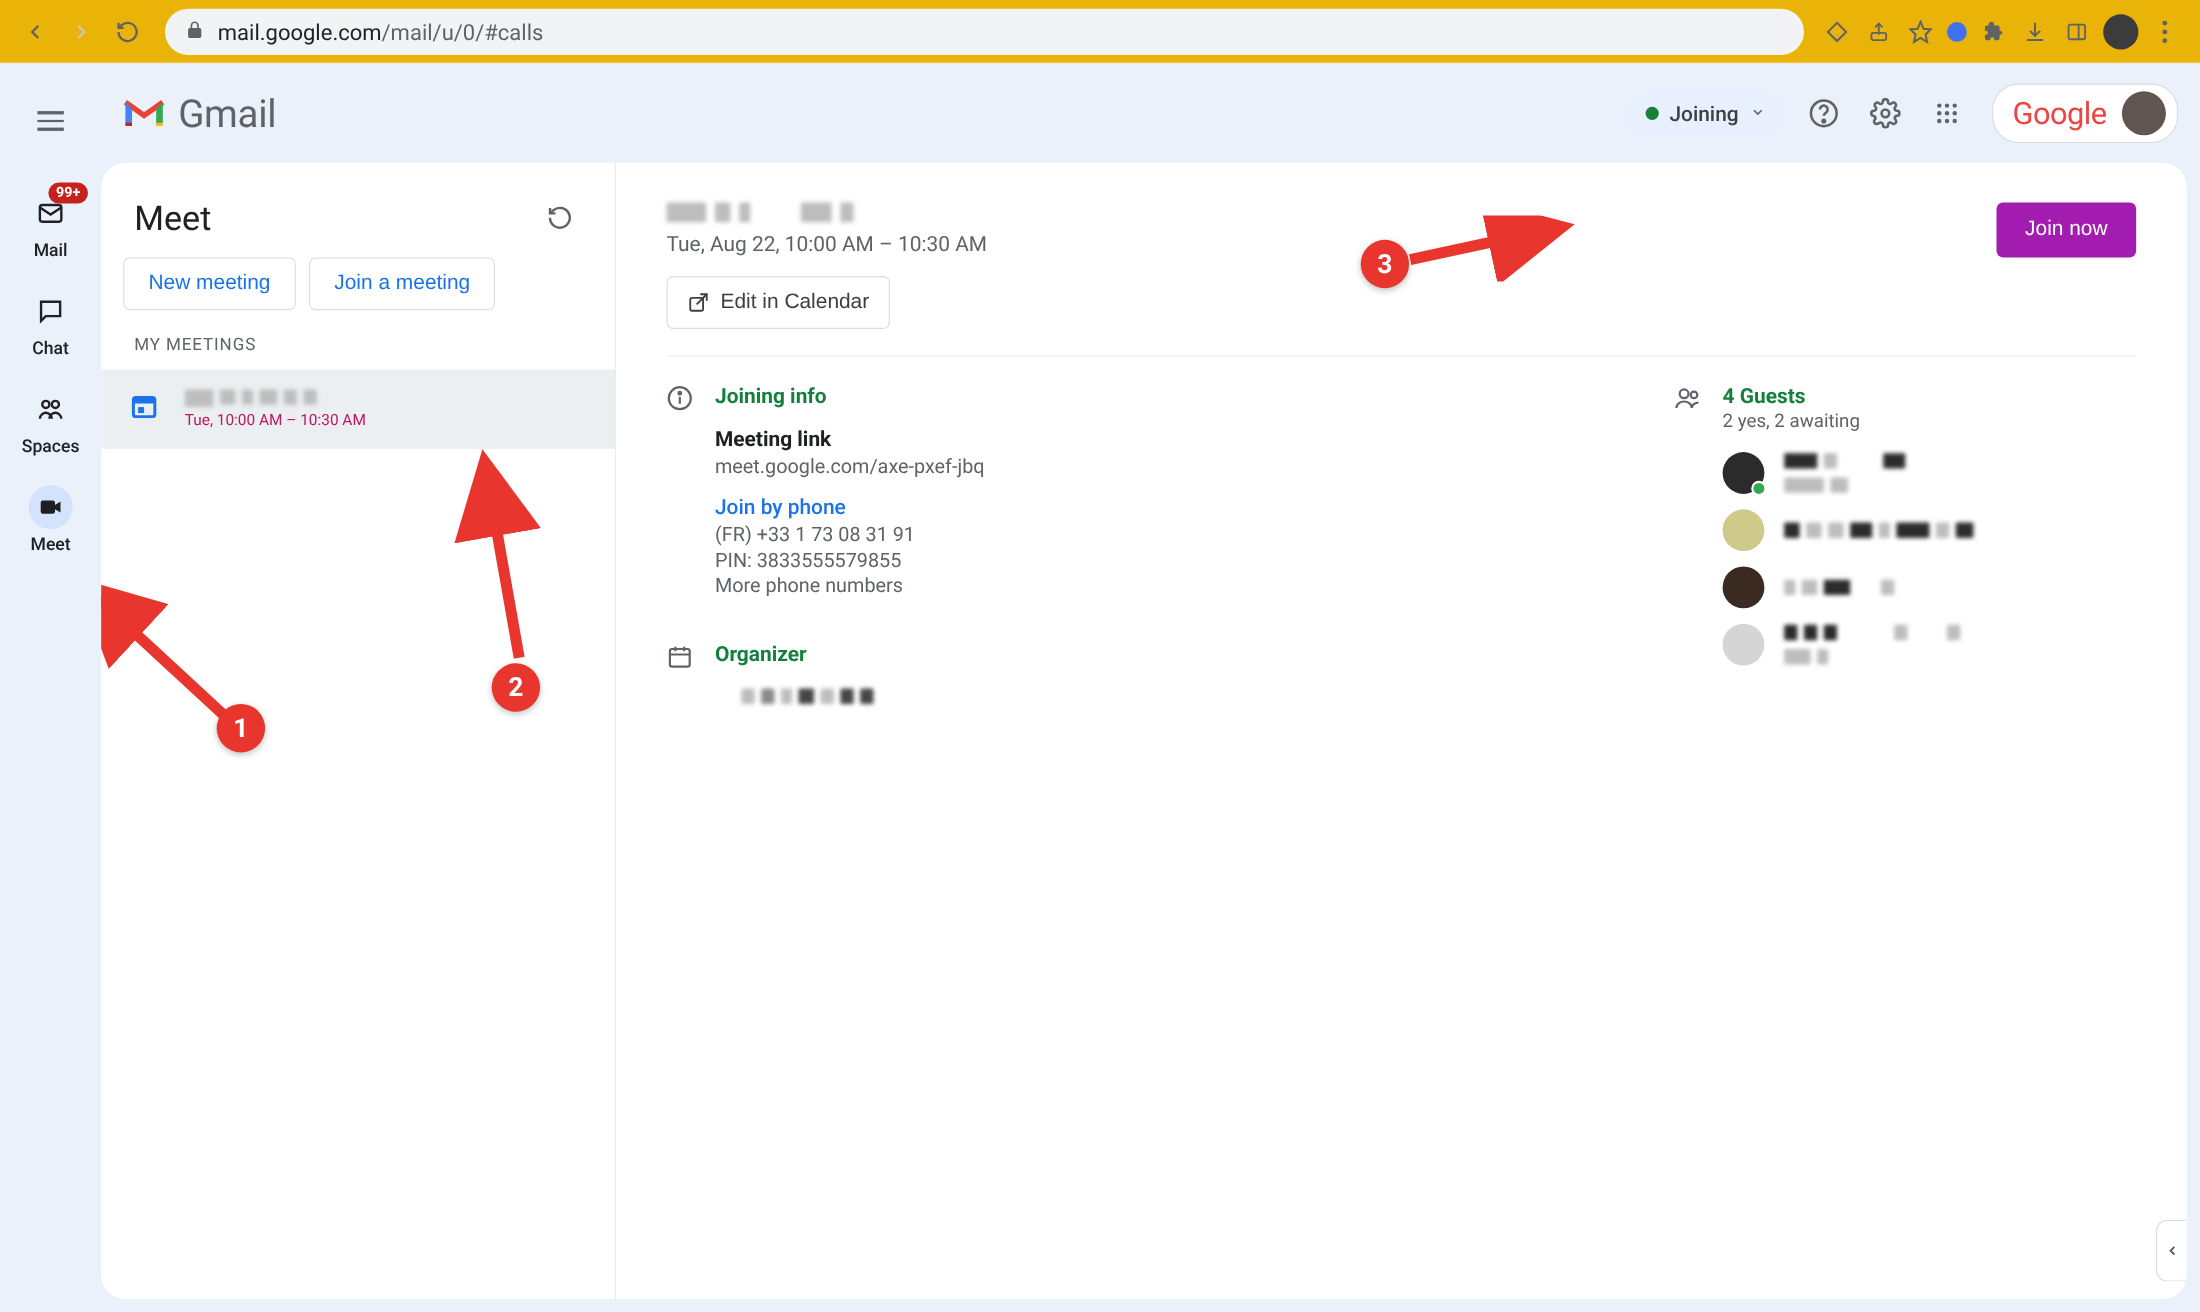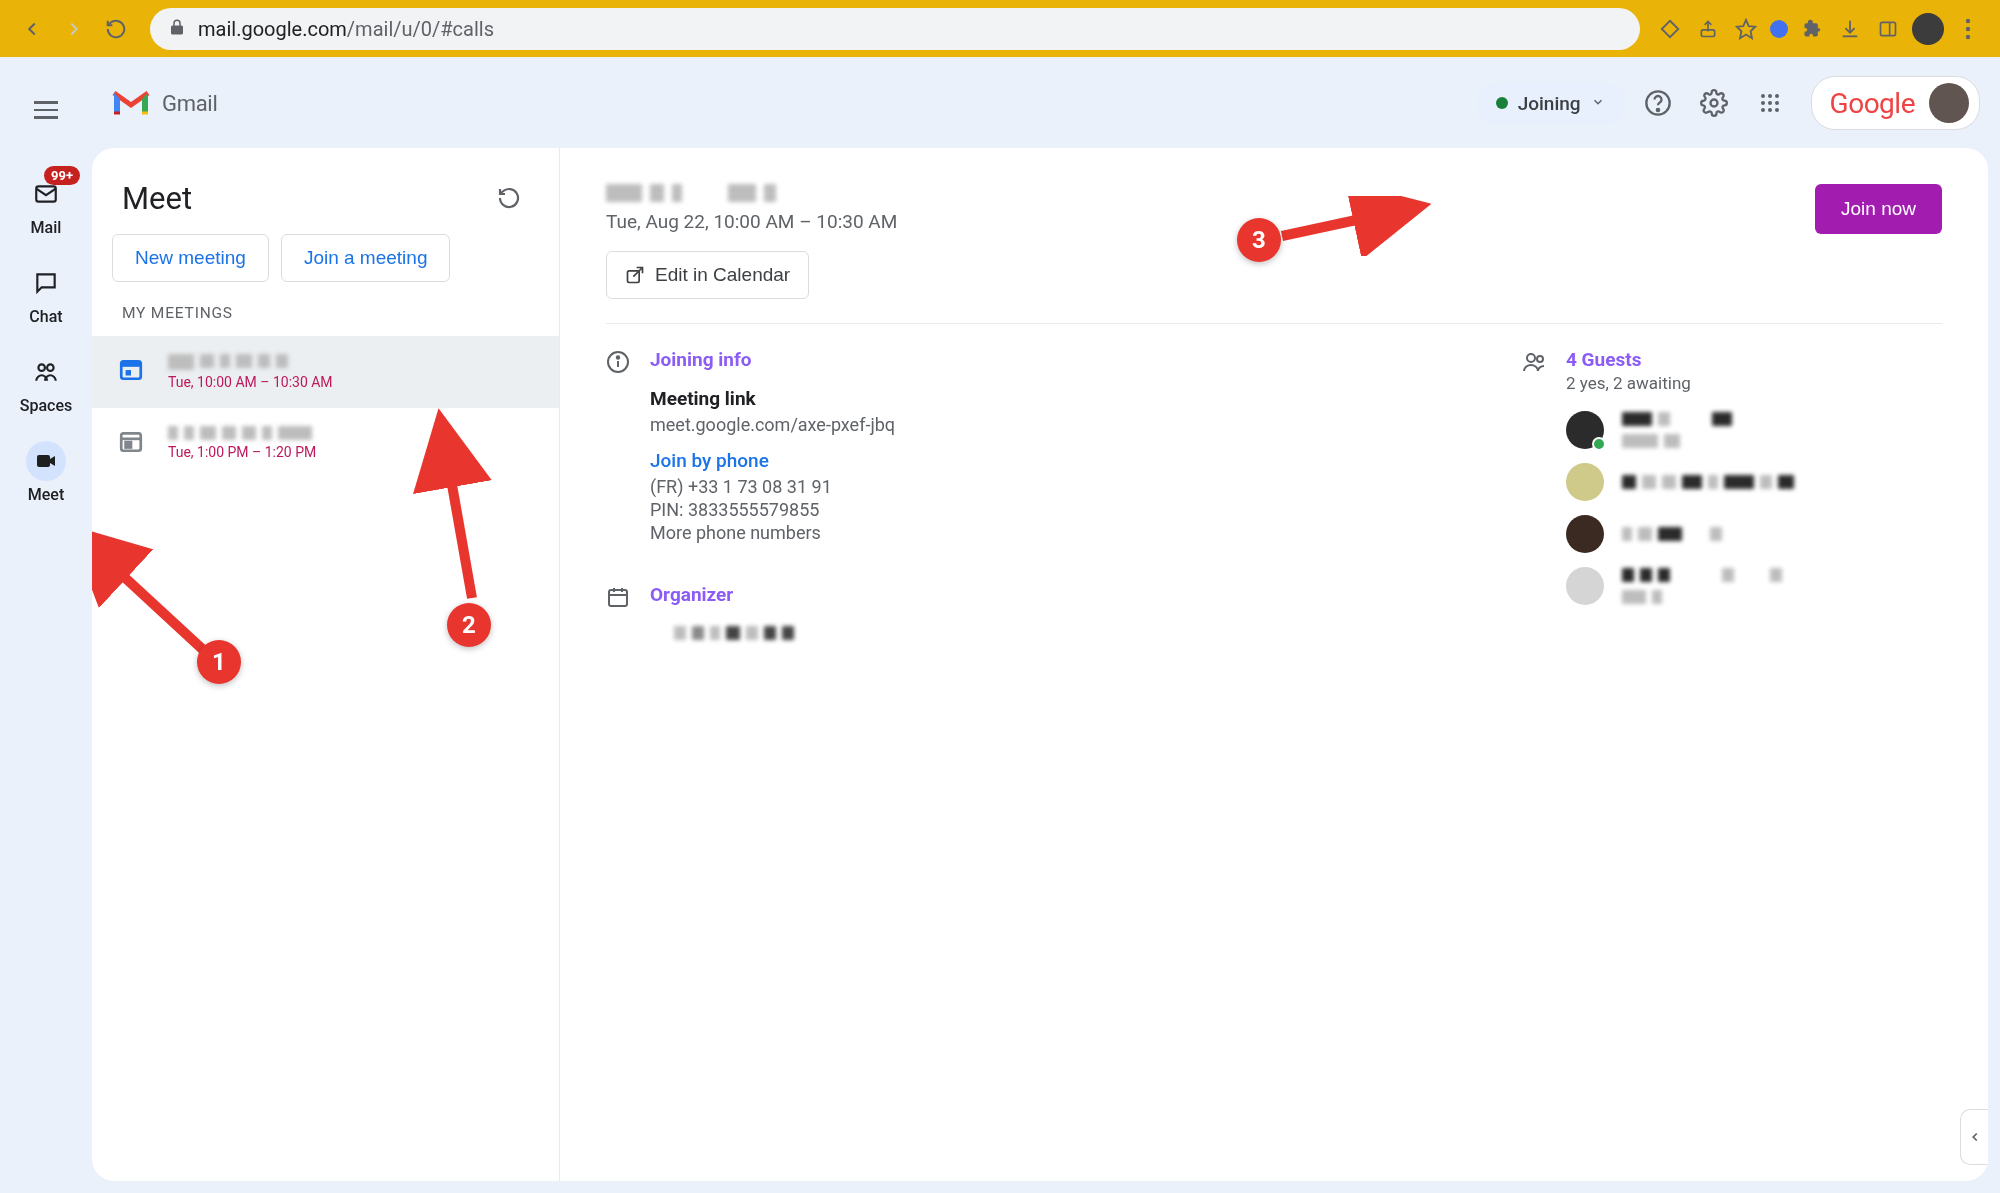--- a/index.html
+++ b/index.html
@@ -29,21 +29,21 @@
   .rail-icon-wrap { width: 40px; height: 40px; border-radius: 20px; display: flex; align-items: center; justify-content: center; position: relative; }
   .rail-item.active .rail-icon-wrap { background: #d3e3fd; }
   .rail-label { font-size: 16px; color: #202124; font-weight: 500; }
   .badge { position: absolute; top: -8px; right: -14px; background: #c5221f; color: #fff; font-size: 13px; font-weight: 700; padding: 2px 7px; border-radius: 10px; }
   
   
   .main { flex: 1; display: flex; flex-direction: column; }
   .topbar { height: 90px; display: flex; align-items: center; padding: 0 20px; background: #eaf1fb; }
   .gmail-logo { display: flex; align-items: center; gap: 12px; }
   .gmail-m { width: 38px; height: 28px; position: relative; }
-  .gmail-text { font-size: 22px; color: #5f6368; font-weight: 400; letter-spacing: -0.3px; }
+  .gmail-text { font-size: 35px; color: #5f6368; font-weight: 400; letter-spacing: -0.3px; }
   .topbar-spacer { flex: 1; }
   .active-pill { background: #e8f0fe; border-radius: 24px; padding: 10px 20px; display: flex; align-items: center; gap: 10px; cursor: pointer; }
   .green-dot { width: 12px; height: 12px; border-radius: 50%; background: #188038; }
   .active-text { font-size: 19px; color: #3c4043; font-weight: 500; }
   .chev { color: #5f6368; }
   .top-icon { width: 46px; height: 46px; border-radius: 50%; display: flex; align-items: center; justify-content: center; color: #5f6368; cursor: pointer; margin-left: 10px; }
   .google-pill { background: #fff; border: 1px solid #dadce0; border-radius: 24px; padding: 6px 10px 6px 18px; display: flex; align-items: center; gap: 14px; margin-left: 18px; }
   .google-word { font-size: 28px; color: #ef4444; letter-spacing: -0.5px; text-align: center; }
   .google-avatar { width: 40px; height: 40px; border-radius: 50%; background: #605550; }
   
@@ -74,21 +74,21 @@
   .detail-title-row { display: flex; gap: 8px; margin-bottom: 8px; }
   .detail-time { font-size: 19px; color: #5f6368; margin-bottom: 18px; }
   .join-btn { background: #a21caf; color: #fff; border: none; font-size: 19px; font-weight: 500; padding: 14px 26px; border-radius: 6px; cursor: pointer; }
   .edit-cal { display: inline-flex; align-items: center; gap: 10px; border: 1px solid #dadce0; padding: 12px 18px; border-radius: 6px; font-size: 19px; color: #3c4043; cursor: pointer; background: #fff; }
   .divider { height: 1px; background: #e8eaed; margin: 24px 0; }
   .info-cols { display: flex; gap: 80px; }
   .info-col { display: flex; flex-direction: column; }
   .info-row { display: flex; gap: 20px; margin-bottom: 26px; }
   .row-icon { width: 24px; color: #5f6368; flex-shrink: 0; margin-top: 2px; }
   .row-body { flex: 1; }
-  .row-heading { font-size: 19px; font-weight: 700; color: #8b5cf6; margin-bottom: 16px; }
+  .row-heading { font-size: 19px; font-weight: 700; color: #15803d; margin-bottom: 16px; }
   .sub-heading { font-size: 19px; font-weight: 700; color: #202124; margin-bottom: 4px; }
   .plain { font-size: 18px; color: #5f6368; margin-bottom: 14px; }
   .link { font-size: 19px; color: #1a73e8; cursor: pointer; font-weight: 500; margin-bottom: 4px; }
   .guests-meta { font-size: 17px; color: #5f6368; margin-bottom: 18px; }
   .guest { display: flex; align-items: center; gap: 18px; margin-bottom: 14px; }
   .guest-ava { width: 38px; height: 38px; border-radius: 50%; background: #888; flex-shrink: 0; position: relative; }
   .guest-lines { display: flex; flex-direction: column; gap: 8px; }
   .guest-name-row { display: flex; gap: 6px; }
   
   
@@ -308,41 +308,20 @@
                 <span class="blur-block" style="width:14px"></span>
                 <span class="blur-block" style="width:10px"></span>
                 <span class="blur-block" style="width:16px"></span>
                 <span class="blur-block" style="width:12px"></span>
                 <span class="blur-block" style="width:12px"></span>
             </div>
             <div class="mtg-time">Tue, 10:00 AM – 10:30 AM</div>
           </div>
         </div>
 
-        <div class="mtg">
-          <div class="cal-icon grey">
-            <svg width="26" height="26" viewBox="0 0 24 24" fill="none" stroke="currentColor" stroke-width="2.5">
-                <rect x="3" y="5" width="18" height="16" rx="2"></rect>
-                <line x1="3" y1="10" x2="21" y2="10"></line>
-                <rect x="7" y="13" width="5" height="5" fill="currentColor"></rect>
-              </svg>
-          </div>
-          <div class="mtg-body">
-            <div class="mtg-title-row">
-              <span class="blur-block" style="width:10px"></span>
-                <span class="blur-block" style="width:10px"></span>
-                <span class="blur-block" style="width:16px"></span>
-                <span class="blur-block" style="width:14px"></span>
-                <span class="blur-block" style="width:14px"></span>
-                <span class="blur-block" style="width:10px"></span>
-                <span class="blur-block" style="width:34px"></span>
-            </div>
-            <div class="mtg-time">Tue, 1:00 PM – 1:20 PM</div>
-          </div>
-        </div>
       </div>
 
       <div class="detail">
         <div class="detail-head">
           <div>
             <div class="detail-title-row">
               <span class="blur-block" style="width:36px;height:18px"></span>
                 <span class="blur-block" style="width:14px;height:18px"></span>
                 <span class="blur-block" style="width:10px;height:18px"></span>
                 <span style="width:30px"></span>

